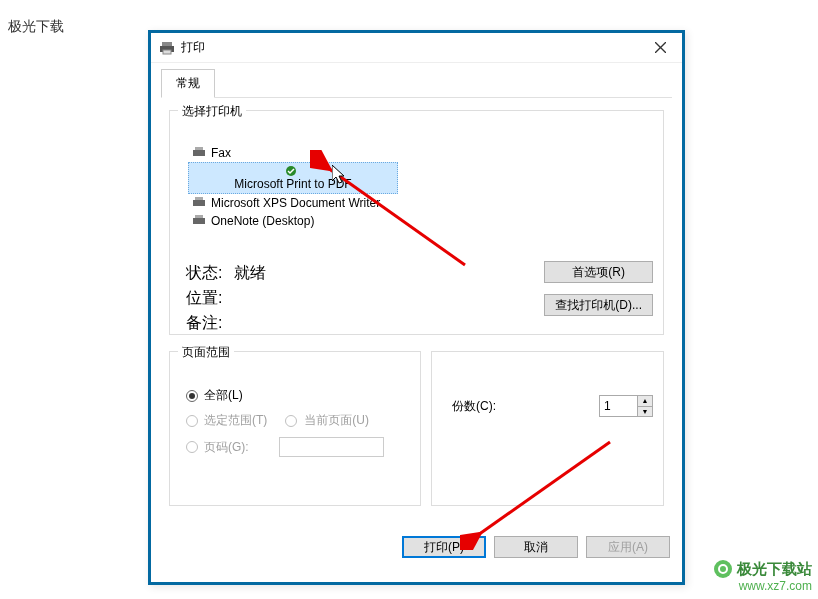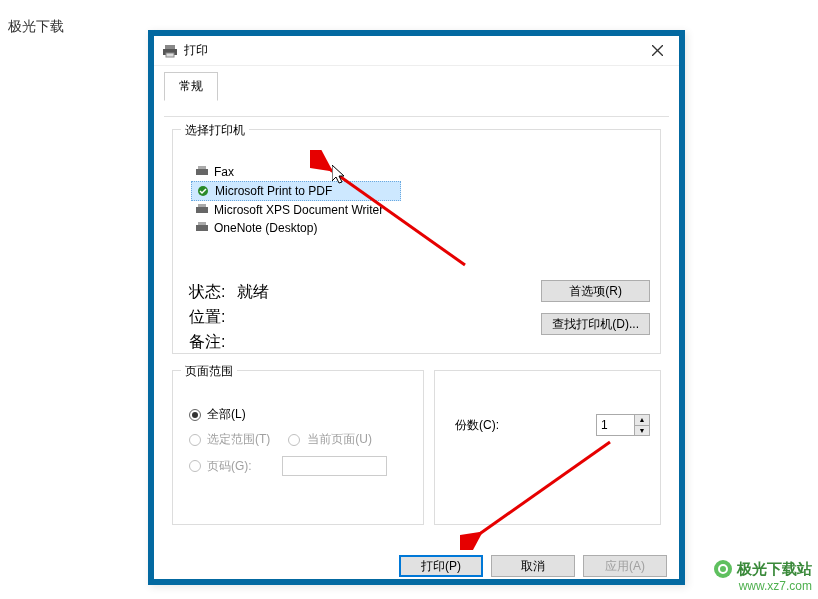--- a/index.html
+++ b/index.html
@@ -19,21 +19,21 @@
       color: #333;
       font-size: 14px;
     }
     .dialog {
       position: absolute;
       left: 148px;
       top: 30px;
       width: 537px;
       height: 555px;
       background: #fff;
-      border: 6px solid #0369a1;
+      border: 3px solid #0369a1;
       box-shadow: 2px 2px 8px rgba(0,0,0,0.1);
     }
     .title-bar {
       height: 30px;
       display: flex;
       align-items: center;
       padding: 0 0 0 8px;
       border-bottom: 1px solid #eee;
     }
     .title-bar .icon-printer {
@@ -49,21 +49,21 @@
       width: 44px;
       height: 30px;
       display: flex;
       align-items: center;
       justify-content: center;
       cursor: pointer;
     }
     .title-bar .close-btn svg { width: 11px; height: 11px; }
     .tab-row {
       display: flex;
-      padding: 6px 10px 16px 10px;
+      padding: 6px 10px 0 10px;
     }
     .tab {
       padding: 5px 14px;
       border: 1px solid #ccc;
       border-bottom: 1px solid #fff;
       background: #fff;
       font-size: 12px;
       position: relative;
       z-index: 2;
     }
@@ -92,20 +92,21 @@
     .printer-item {
       display: flex;
       align-items: center;
       padding: 2px 4px;
       font-size: 12px;
       cursor: pointer;
     }
     .printer-item.selected {
       background: #cde8ff;
       border: 1px dotted #6aa9e0;
+      flex-direction: column;
     }
     .printer-icon {
       width: 14px;
       height: 12px;
       margin-right: 5px;
       display: inline-flex;
       align-items: center;
       justify-content: center;
     }
     .status-row {

